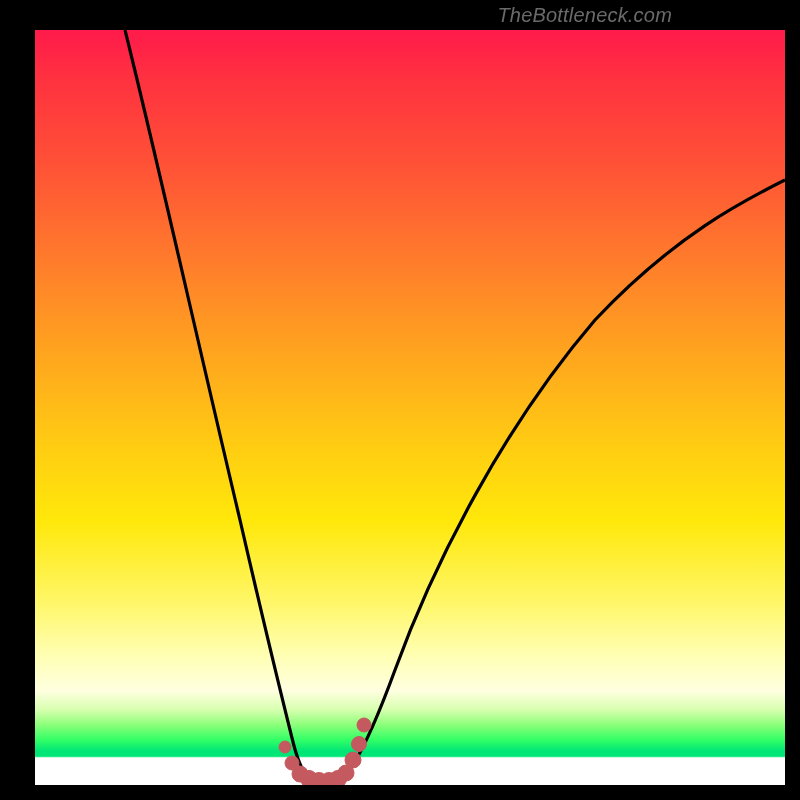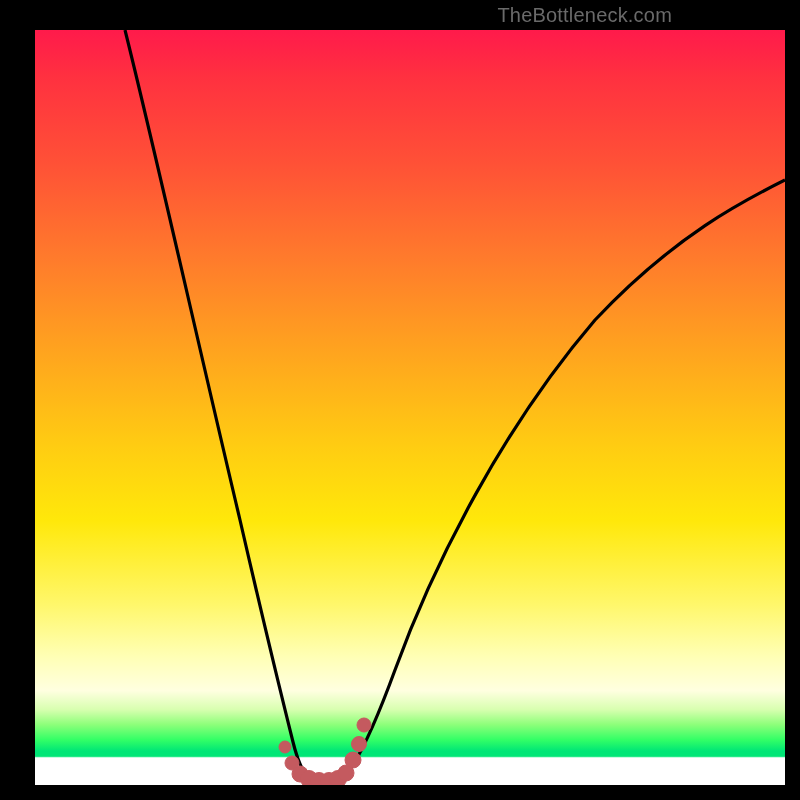--- a/index.html
+++ b/index.html
@@ -9,20 +9,21 @@
     height: 800px;
     background: #000;
     overflow: hidden;
     font-family: Arial, Helvetica, sans-serif;
   }
   .frame {
     position: absolute;
     left: 0; top: 0;
     width: 684px; height: 800px;
     background: #000;
+    font-style: italic;
   }
   .plot-area {
     position: absolute;
     left: 35px;
     top: 30px;
     width: 750px;
     height: 755px;
     
     background: linear-gradient(to bottom,
       #ff1a4b 0%,

